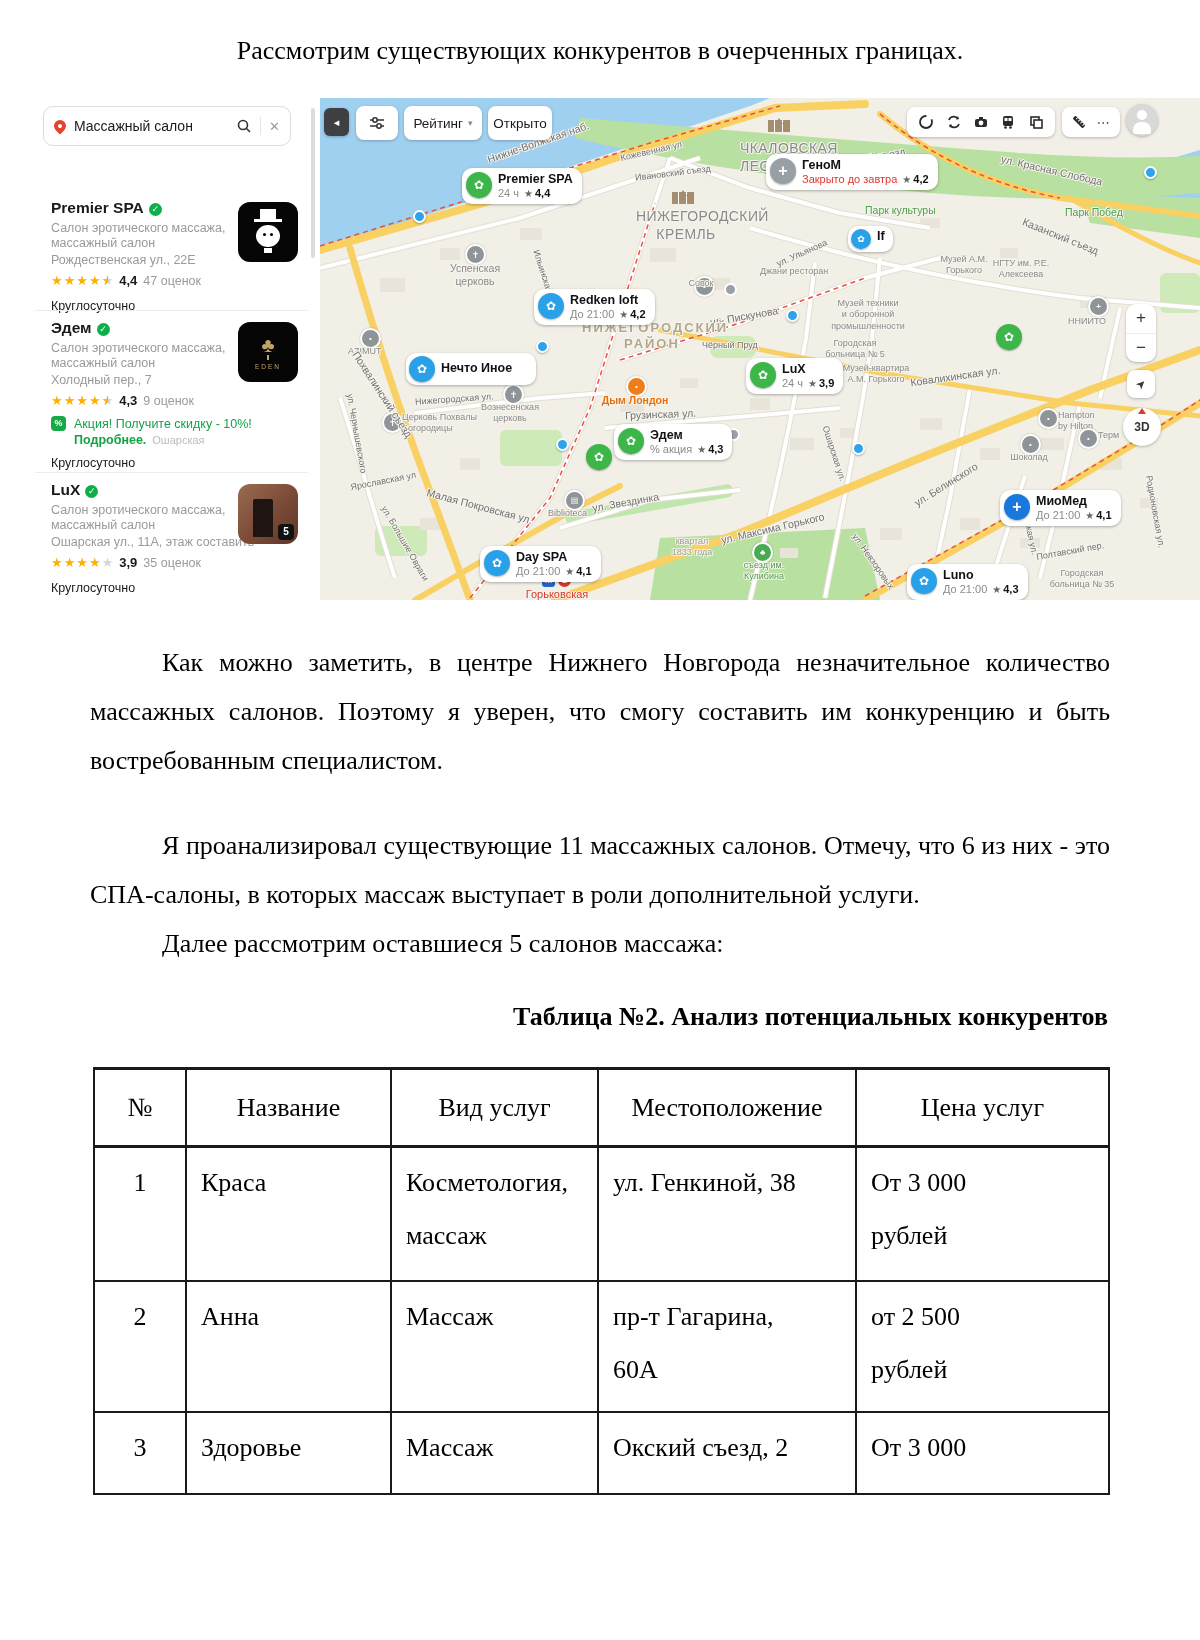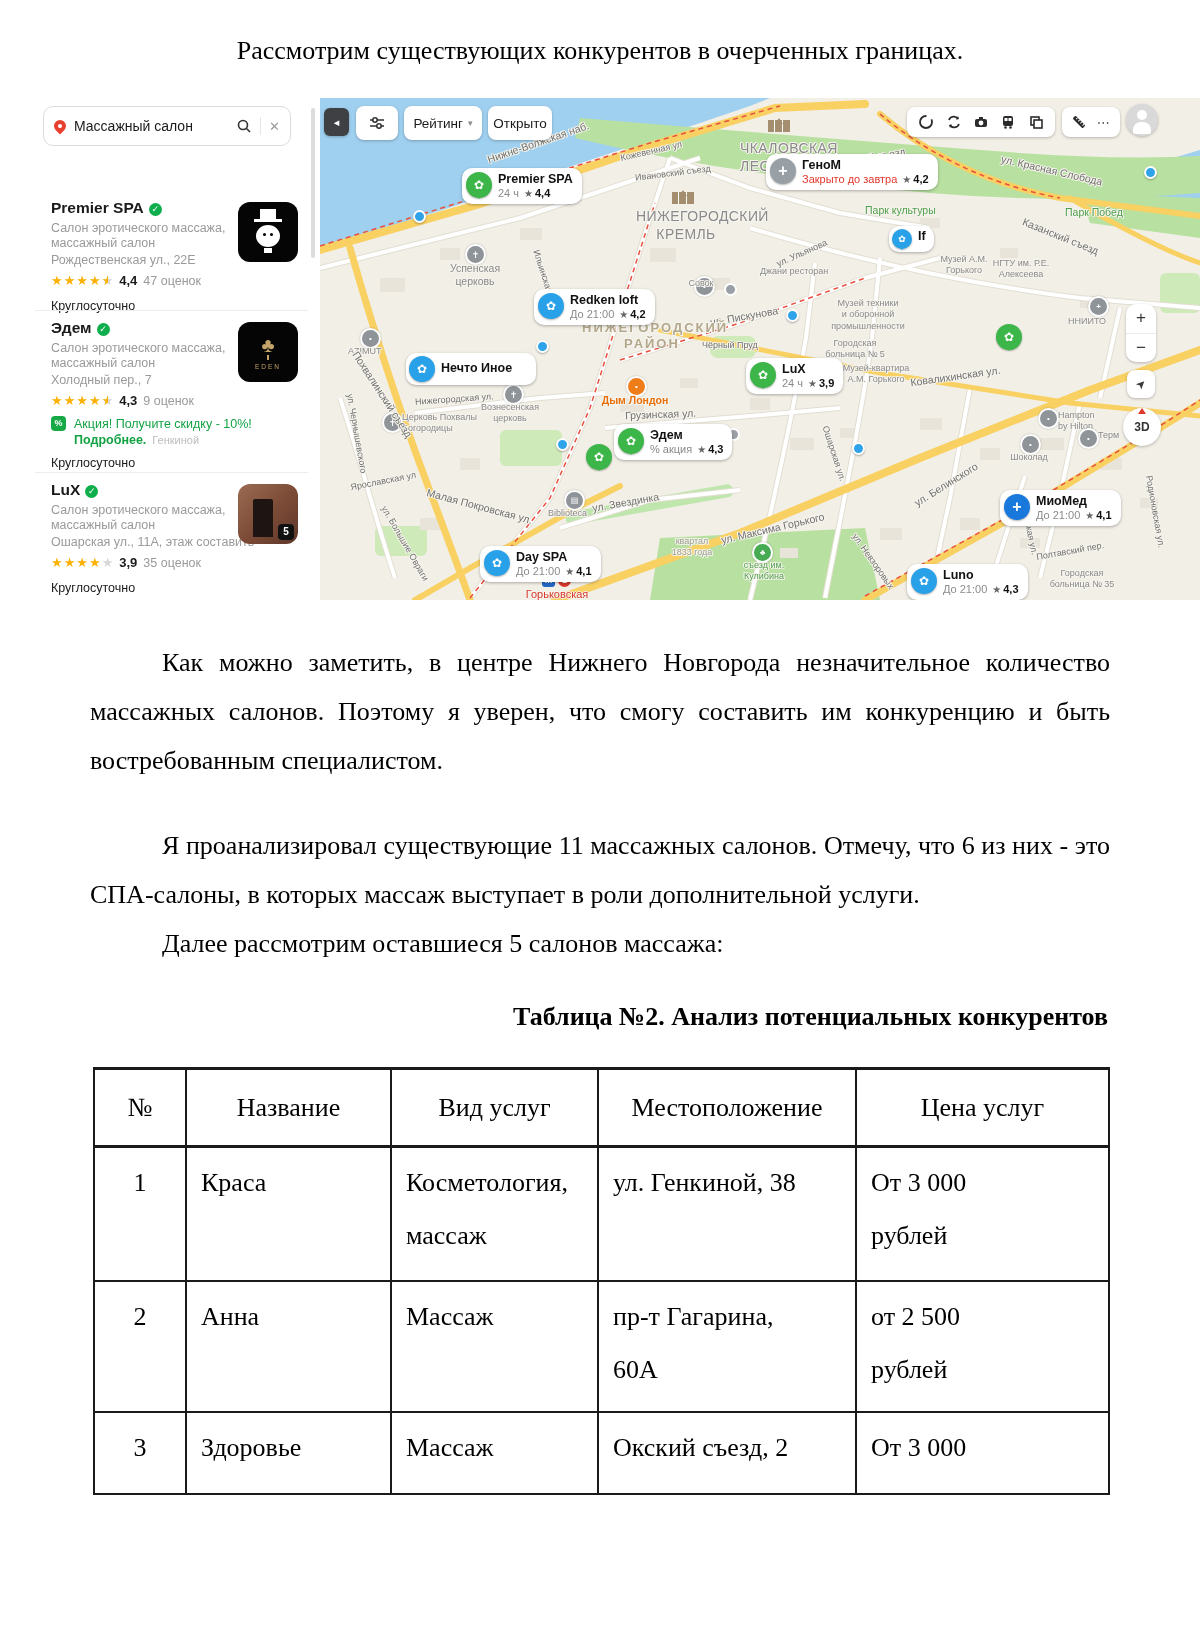--- a/index.html
+++ b/index.html
@@ -221,21 +221,21 @@
           <span class="star-full"></span>
           <span class="star-half">
             <i></i>
           </span>
         <span class="rv">4,3</span>
         <span class="rc">9 оценок</span>
       </div>
       <div class="promo">
         <span class="pic"></span>
         <div class="tx"><span>Акция! Получите скидку - 10%!</span><br>
-          <b>Подробнее.</b><span class="ad">Генкиной</span>
+          <b>Подробнее.</b><span class="ad">Ошарская</span>
         </div>
       </div>
       <div class="hours" style="margin-top:8px">Круглосуточно</div>
       <div class="thumb t-black">
         <div class="eden">
             <span class="tr"></span>
             <span class="trunk"></span>
           <span class="wd">EDEN</span>
           </div>
       </div>
@@ -464,21 +464,21 @@
         <span class="sub"><span class="d">24 ч</span><span class="star"></span><span class="r">4,4</span></span>
         </span>
     </div>
     <div class="marker" style="left:446px;top:56px">
       <span class="pin gray circle plus"></span>
       <span class="mt">
           <span class="nm2">ГеноМ</span>
         <span class="sub red"><span class="d">Закрыто до завтра</span><span class="star"></span><span class="r">4,2</span></span>
         </span>
     </div>
-    <div class="marker" style="left:569px;top:128px;padding:3px 8px 3px 3px">
+    <div class="marker" style="left:528px;top:128px;padding:3px 8px 3px 3px">
       <span class="pin blue sm"></span>
       <span class="mt">
           <span class="nm2">If</span>
         </span>
     </div>
     <div class="marker" style="left:214px;top:191px">
       <span class="pin blue circle"></span>
       <span class="mt">
           <span class="nm2">Redken loft</span>
         <span class="sub"><span class="d">До 21:00</span><span class="star"></span><span class="r">4,2</span></span>

